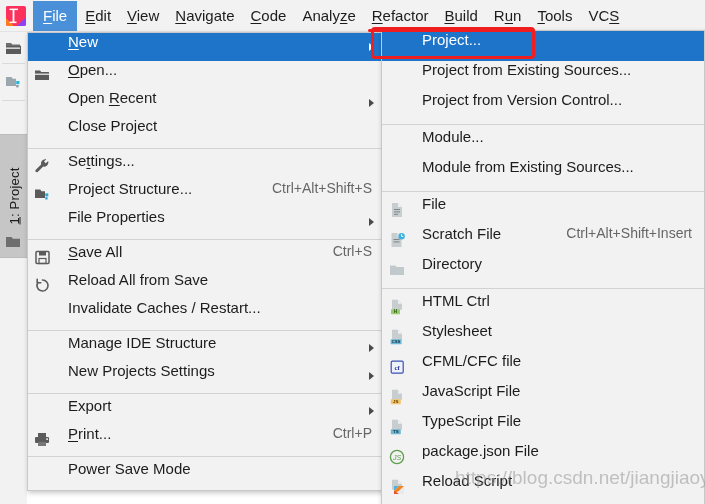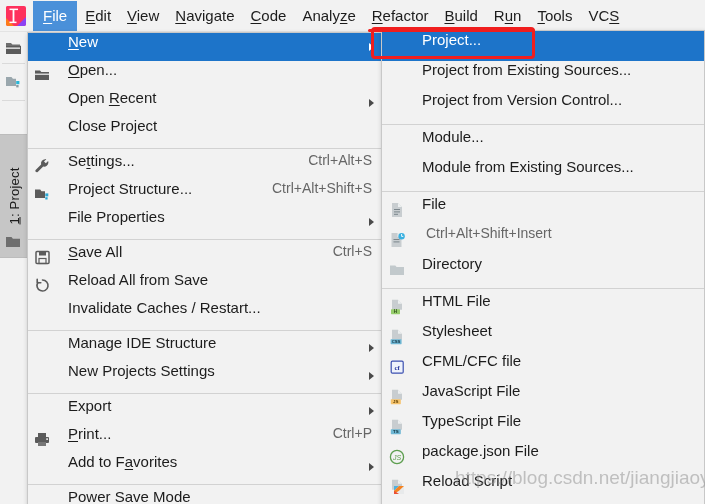--- a/index.html
+++ b/index.html
@@ -277,21 +277,20 @@
       <div class="msep"></div>
       <div class="mrow">
         <span class="micon">
           <span style="display: flex; align-items: center; justify-content: center;">
             <svg width="16" height="16" viewBox="0 0 16 16">
               <path d="M11.2 1.2a4.2 4.2 0 0 0-4.1 5.2L1.6 11.9a1.5 1.5 0 0 0 2.1 2.1l5.5-5.5a4.2 4.2 0 0 0 5.2-4.1 4 4 0 0 0-.3-1.4l-2.3 2.3-1.8-1.8 2.3-2.3a4 4 0 0 0-1.1-.2Z" fill="#5b5b5b"></path>
             </svg>
           </span>
         </span>
         <span class="mlabel">Se<u>t</u>tings...</span>
-        <span class="mshort">Ctrl+Alt+S</span>
       </div>
       <div class="mrow">
         <span class="micon">
           <span style="display: flex; align-items: center; justify-content: center;">
             <svg width="17" height="15" viewBox="0 0 17 15">
               <path d="M1 2.6h5.2l1.3 1.7H11v6.6H1Z" fill="#5b5b5b"></path>
               <rect x="11.3" y="6.4" width="3" height="3" fill="#2aa8d6"></rect>
               <rect x="11.3" y="10.2" width="2.3" height="2.3" fill="#2aa8d6"></rect>
             </svg>
           </span>
@@ -356,25 +355,20 @@
             <svg width="16" height="15" viewBox="0 0 16 15">
               <rect x="4" y="1" width="8" height="4" fill="#5b5b5b"></rect>
               <rect x="1" y="5" width="14" height="6" rx="1" fill="#5b5b5b"></rect>
               <rect x="4" y="10" width="8" height="4" fill="#777"></rect>
               <rect x="12.2" y="6.4" width="1.8" height="1.4" fill="#fff"></rect>
             </svg>
           </span>
         </span>
         <span class="mlabel"><u>P</u>rint...</span>
         <span class="mshort">Ctrl+P</span>
-      </div>
-      <div class="mrow">
-        <span class="micon"></span>
-        <span class="mlabel">Add to F<u>a</u>vorites</span>
-        <span class="marrow"></span>
       </div>
       <div class="msep"></div>
       <div class="mrow">
         <span class="micon"></span>
         <span class="mlabel">Power Save Mode</span>
       </div>
     </div>
 
   <div class="popup" id="new-submenu">
       <div class="mrow sel">
@@ -419,20 +413,21 @@
             <svg width="15" height="16" viewBox="0 0 15 16">
               <path d="M1.5 1h6l4 4v10h-10Z" fill="#c8cdd0"></path>
               <path d="M7.5 1l4 4h-4Z" fill="#eceff0"></path>
               <rect x="3.5" y="7" width="6" height="1" fill="#7b868c"></rect>
               <rect x="3.5" y="9.4" width="6" height="1" fill="#7b868c"></rect>
               <circle cx="11.6" cy="4.2" r="3.2" fill="#39b0e0"></circle>
               <path d="M11.6 2.4v2h1.3" stroke="#fff" stroke-width="0.9" fill="none" stroke-linecap="round"></path>
             </svg>
           </span>
         </span>
+        <span class="mlabel">Scratch File</span>
         <span class="mshort">Ctrl+Alt+Shift+Insert</span>
       </div>
       <div class="mrow">
         <span class="micon">
           <span style="display: flex; align-items: center; justify-content: center;">
             <svg width="16" height="14" viewBox="0 0 16 14">
               <path d="M1 2.4h5.3l1.3 1.7H15V12H1Z" fill="#c2c9cc"></path>
             </svg>
           </span>
         </span>
@@ -443,21 +438,21 @@
         <span class="micon">
           <span style="display: flex; align-items: center; justify-content: center;">
             <svg width="15" height="16" viewBox="0 0 15 16">
               <path d="M2 0.8h6l4 4v6H2Z" fill="#c8cdd0"></path>
               <path d="M8 0.8l4 4H8Z" fill="#eceff0"></path>
               <rect x="1" y="10.2" width="9" height="5" rx="0.6" fill="#96cd6b"></rect>
               <text x="5.5" y="14.4" font-size="4.6" font-family="Liberation Sans, sans-serif" font-weight="bold" fill="#2a4a16" text-anchor="middle">H</text>
             </svg>
           </span>
         </span>
-        <span class="mlabel">HTML File</span>
+        <span class="mlabel">HTML Ctrl</span>
       </div>
       <div class="mrow">
         <span class="micon">
           <span style="display: flex; align-items: center; justify-content: center;">
             <svg width="15" height="16" viewBox="0 0 15 16">
               <path d="M2 0.8h6l4 4v6H2Z" fill="#c8cdd0"></path>
               <path d="M8 0.8l4 4H8Z" fill="#eceff0"></path>
               <rect x="0.6" y="10.2" width="11" height="5" rx="0.6" fill="#6fb7d4"></rect>
               <text x="6.1" y="14.3" font-size="4.2" font-family="Liberation Sans, sans-serif" font-weight="bold" fill="#143242" text-anchor="middle">CSS</text>
             </svg>

